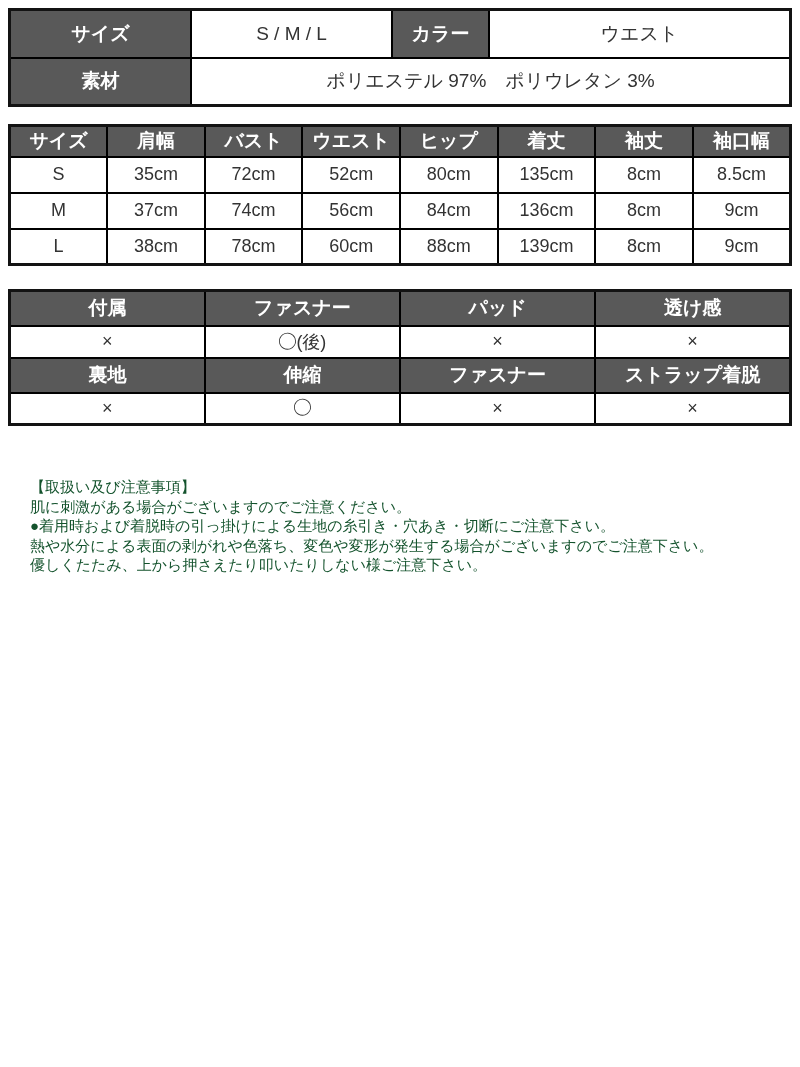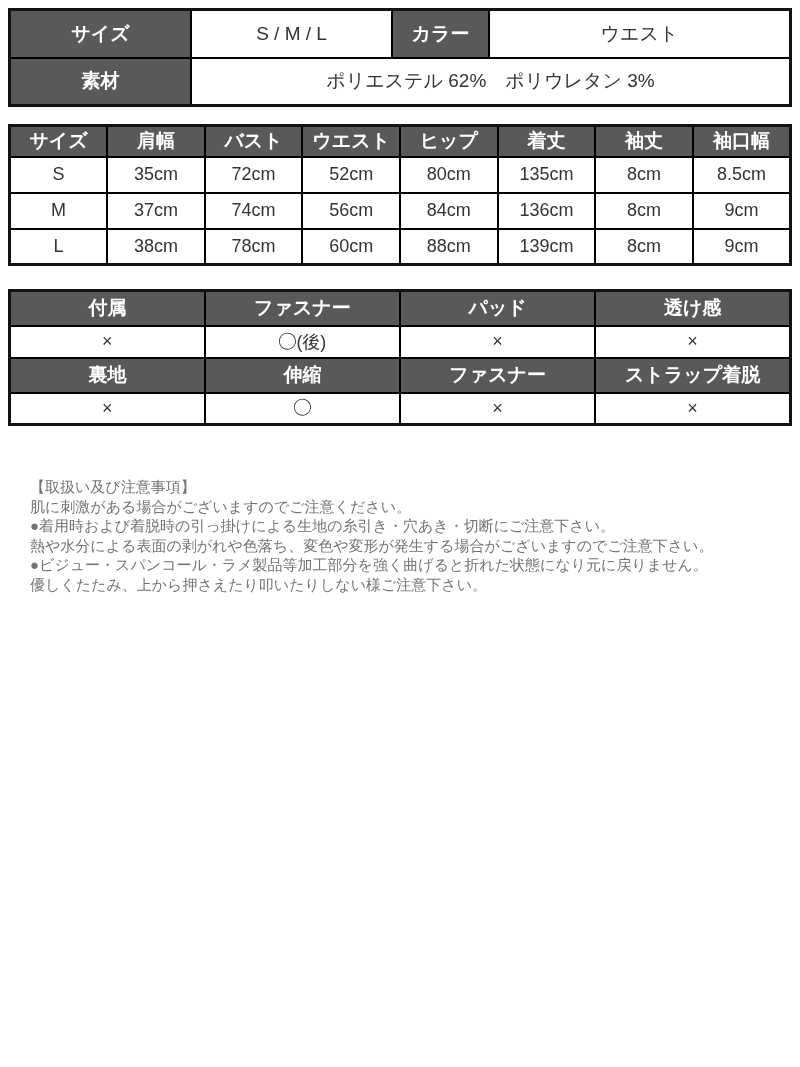--- a/index.html
+++ b/index.html
@@ -48,42 +48,42 @@
   .meas td{color:var(--cell-text,#333333);font-size:18px;}
   
   .feat{margin-top:23px;}
   .feat tr.feat-head-row{height:35px;}
   .feat tr.feat-val-row{height:32px;}
   .feat td{color:var(--cell-text,#333333);font-size:18px;width:196px;}
   
   .notes{
     margin-top:51px;
     padding-left:22px;
-    color:#737373;
+    color:#14532d;
     font-size:15px;
     line-height:19.5px;
   }
   .note-title,.note-line{white-space:nowrap;}
 </style>
 </head>
 <body>
 
 <div class="page">
 
   <table class="info">
     <tbody>
       <tr>
         <td class="hd c1">サイズ</td>
         <td class="val c2">S / M / L</td>
         <td class="hd c3">カラー</td>
         <td class="val">ウエスト</td>
       </tr>
       <tr>
         <td class="hd">素材</td>
-        <td class="val" colspan="3">ポリエステル 62%　ポリウレタン 3%</td>
+        <td class="val" colspan="3">ポリエステル 97%　ポリウレタン 3%</td>
       </tr>
     </tbody>
   </table>
 
   <table class="meas">
     <thead>
       <tr id="meas-head">
           <th class="hd">サイズ</th>
           <th class="hd">肩幅</th>
           <th class="hd">バスト</th>
@@ -156,18 +156,17 @@
         </tr>
       </tbody>
   </table>
 
   <div class="notes">
     <div class="note-title">【取扱い及び注意事項】</div>
     <div id="notes-lines">
         <div class="note-line">肌に刺激がある場合がございますのでご注意ください。</div>
         <div class="note-line">●着用時および着脱時の引っ掛けによる生地の糸引き・穴あき・切断にご注意下さい。</div>
         <div class="note-line">熱や水分による表面の剥がれや色落ち、変色や変形が発生する場合がございますのでご注意下さい。</div>
-        <div class="note-line">●ビジュー・スパンコール・ラメ製品等加工部分を強く曲げると折れた状態になり元に戻りません。</div>
         <div class="note-line">優しくたたみ、上から押さえたり叩いたりしない様ご注意下さい。</div>
       </div>
   </div>
 
 </div>
 
 </body></html>

